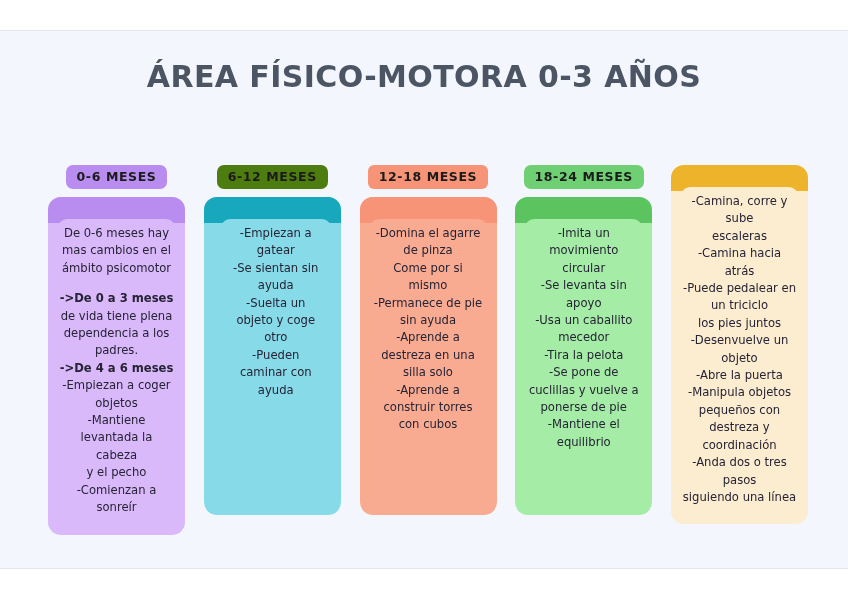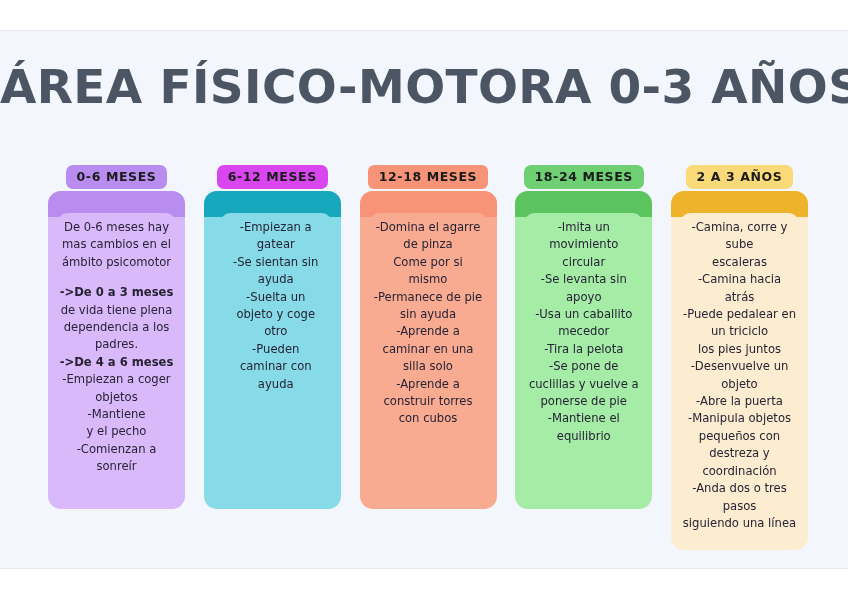--- a/index.html
+++ b/index.html
@@ -41,21 +41,21 @@
     background: #f3f6fc;
     overflow: hidden;
   }
 
   .poster-title {
     position: absolute;
     top: 28px;
     left: 0;
     width: 848px;
     text-align: center;
-    font-size: 47px;
+    font-size: 30px;
     font-weight: bold;
     letter-spacing: 0.4px;
     color: #4b5563;
     font-family: "DejaVu Sans", "Liberation Sans", sans-serif;
     white-space: nowrap;
   }
 
   .columns {
     position: absolute;
     top: 134px;
@@ -75,21 +75,21 @@
 
   .col-header {
     display: inline-block;
     padding: 4px 11px 5px 11px;
     border-radius: 7px;
     font-size: 12.5px;
     font-weight: bold;
     letter-spacing: 0.6px;
     color: #1b1b1b;
     white-space: nowrap;
-    margin-bottom: 2px;
+    margin-bottom: 8px;
   }
 
   .card {
     position: relative;
     width: 137px;
     border-radius: 13px;
     box-sizing: border-box;
     padding: 22px 9px 14px 9px;
     text-align: center;
     font-size: 11.6px;
@@ -143,28 +143,29 @@
               <span class="line">ámbito psicomotor</span>
               <span class="line spacer"></span>
               <span class="line bold">-&gt;De 0 a 3 meses</span>
               <span class="line">de vida tiene plena</span>
               <span class="line">dependencia a los</span>
               <span class="line">padres.</span>
               <span class="line bold">-&gt;De 4 a 6 meses</span>
               <span class="line">-Empiezan a coger</span>
               <span class="line">objetos</span>
               <span class="line">-Mantiene</span>
+              <span class="line">levantada la cabeza</span>
               <span class="line">y el pecho</span>
               <span class="line">-Comienzan a</span>
               <span class="line">sonreír</span>
             </div>
           </div>
         </div>
         <div class="column c1">
-          <div class="col-header" style="background: #d946ef;">6-12 MESES</div>
+          <div class="col-header" style="background: #4d7c0f;">6-12 MESES</div>
           <div class="card" style="background: rgb(135, 219, 233);">
             <div class="tab" style="background: rgb(23, 168, 189);"></div>
             <div class="body-inner" style="background: rgb(135, 219, 233);">
               <span class="line">-Empiezan a</span>
               <span class="line">gatear</span>
               <span class="line">-Se sientan sin</span>
               <span class="line">ayuda</span>
               <span class="line">-Suelta un</span>
               <span class="line">objeto y coge</span>
               <span class="line">otro</span>
@@ -179,21 +180,21 @@
           <div class="card" style="background: rgb(249, 171, 146);">
             <div class="tab" style="background: rgb(247, 148, 120);"></div>
             <div class="body-inner" style="background: rgb(249, 171, 146);">
               <span class="line">-Domina el agarre</span>
               <span class="line">de pinza</span>
               <span class="line">Come por si</span>
               <span class="line">mismo</span>
               <span class="line">-Permanece de pie</span>
               <span class="line">sin ayuda</span>
               <span class="line">-Aprende a</span>
-              <span class="line">caminar en una</span>
+              <span class="line">destreza en una</span>
               <span class="line">silla solo</span>
               <span class="line">-Aprende a</span>
               <span class="line">construir torres</span>
               <span class="line">con cubos</span>
             </div>
           </div>
         </div>
         <div class="column c3">
           <div class="col-header" style="background: rgb(111, 207, 115);">18-24 MESES</div>
           <div class="card" style="background: rgb(165, 237, 166);">
@@ -209,21 +210,20 @@
               <span class="line">-Tira la pelota</span>
               <span class="line">-Se pone de</span>
               <span class="line">cuclillas y vuelve a</span>
               <span class="line">ponerse de pie</span>
               <span class="line">-Mantiene el</span>
               <span class="line">equilibrio</span>
             </div>
           </div>
         </div>
         <div class="column c4">
-          <div class="col-header" style="background: rgb(249, 217, 120);">2 A 3 AÑOS</div>
           <div class="card" style="background: rgb(252, 237, 208);">
             <div class="tab" style="background: rgb(237, 179, 43);"></div>
             <div class="body-inner" style="background: rgb(252, 237, 208);">
               <span class="line">-Camina, corre y sube</span>
               <span class="line">escaleras</span>
               <span class="line">-Camina hacia atrás</span>
               <span class="line">-Puede pedalear en</span>
               <span class="line">un triciclo</span>
               <span class="line">los pies juntos</span>
               <span class="line">-Desenvuelve un</span>

